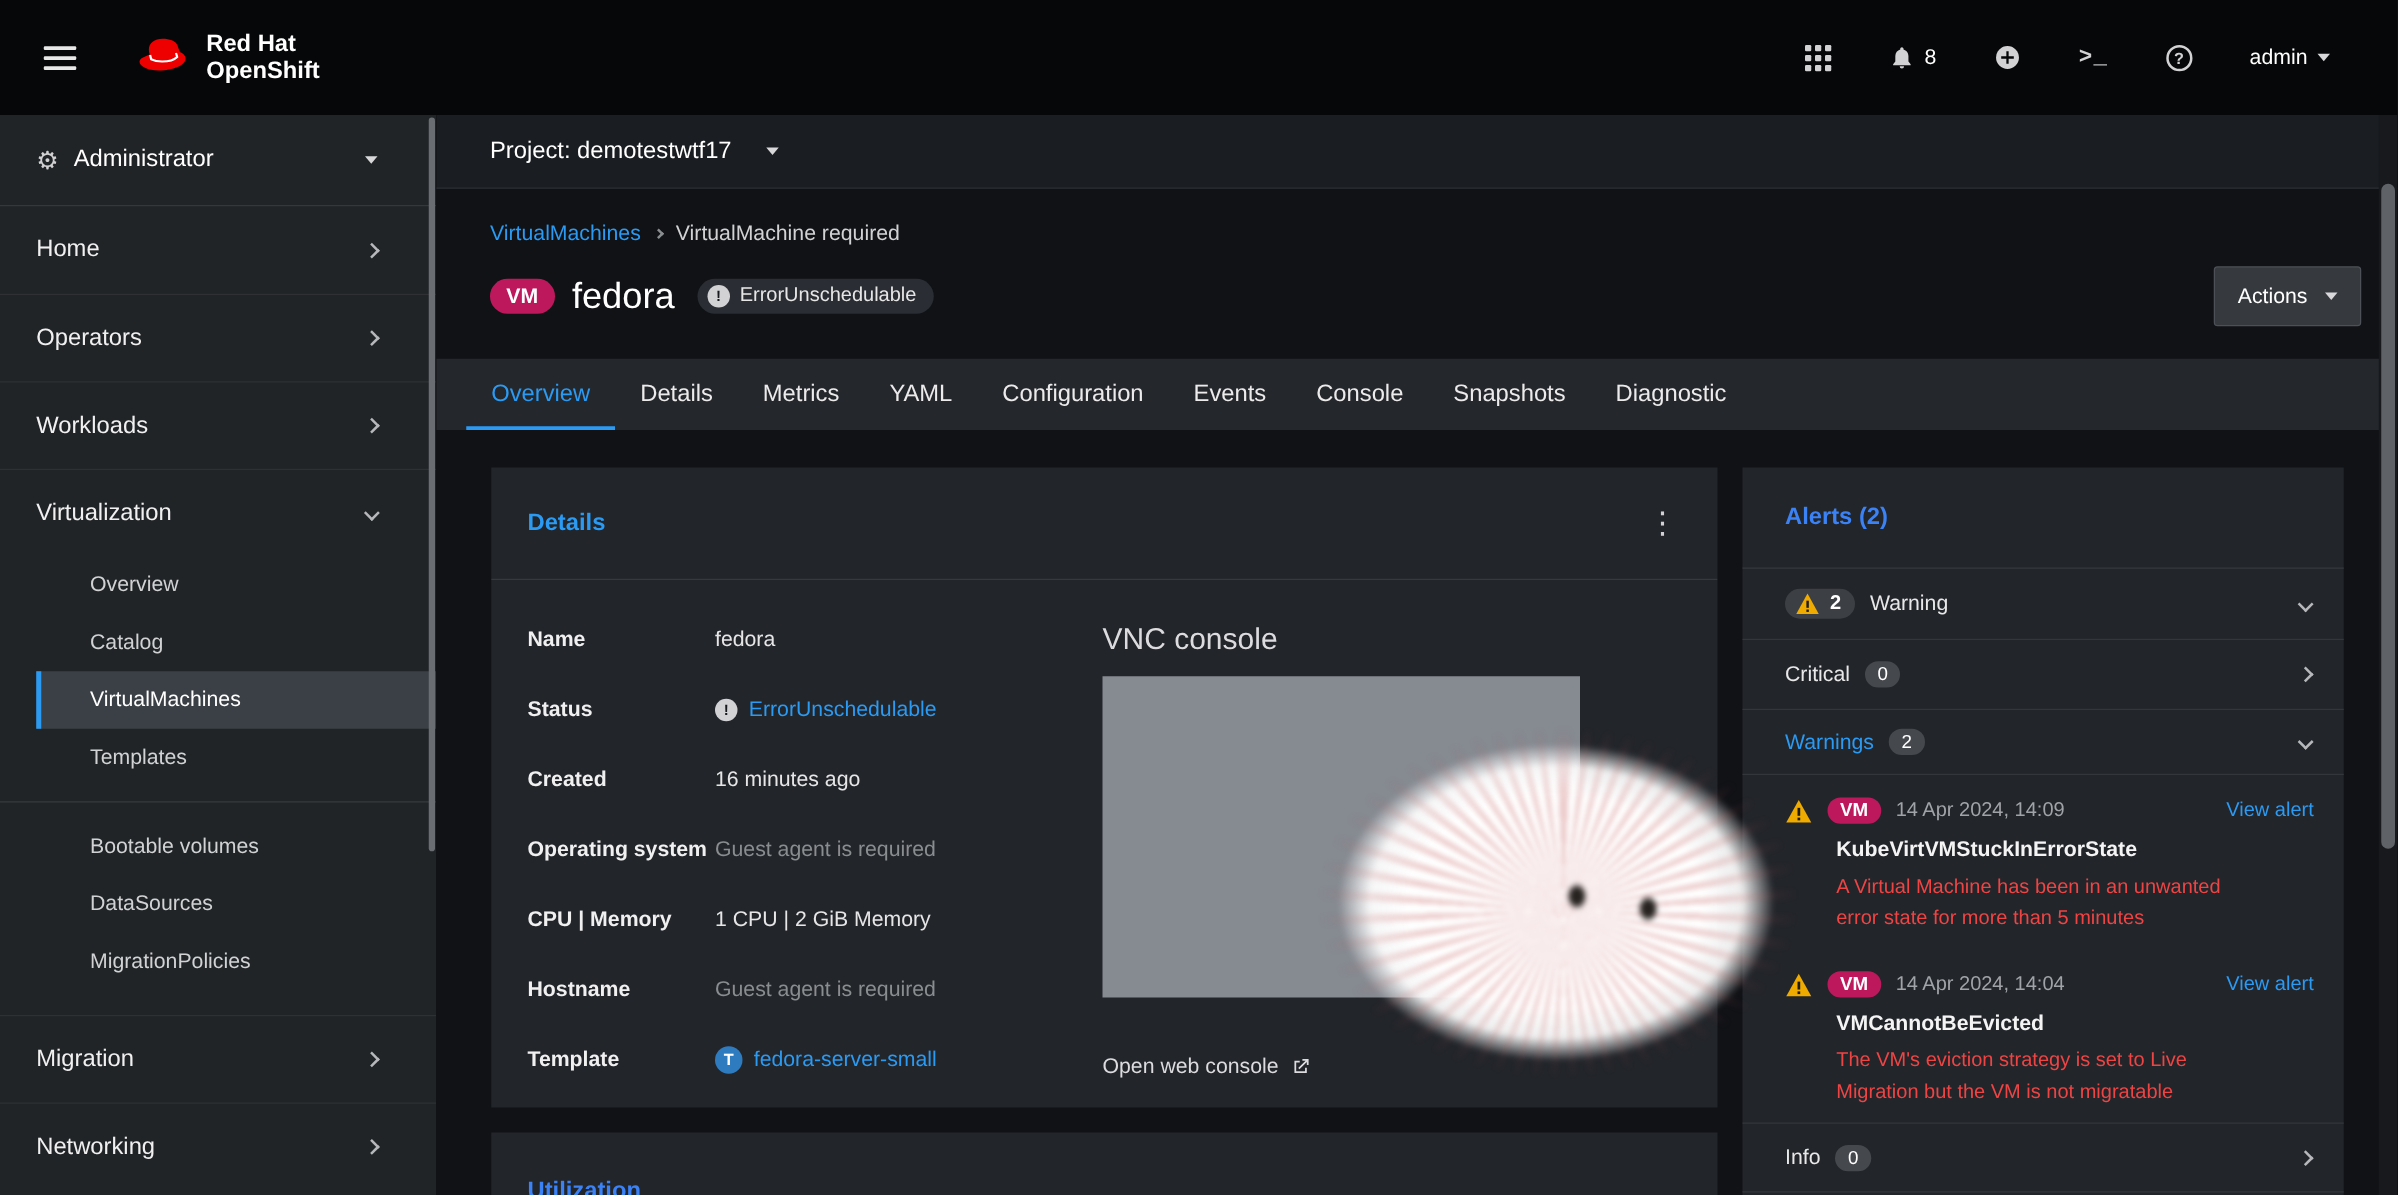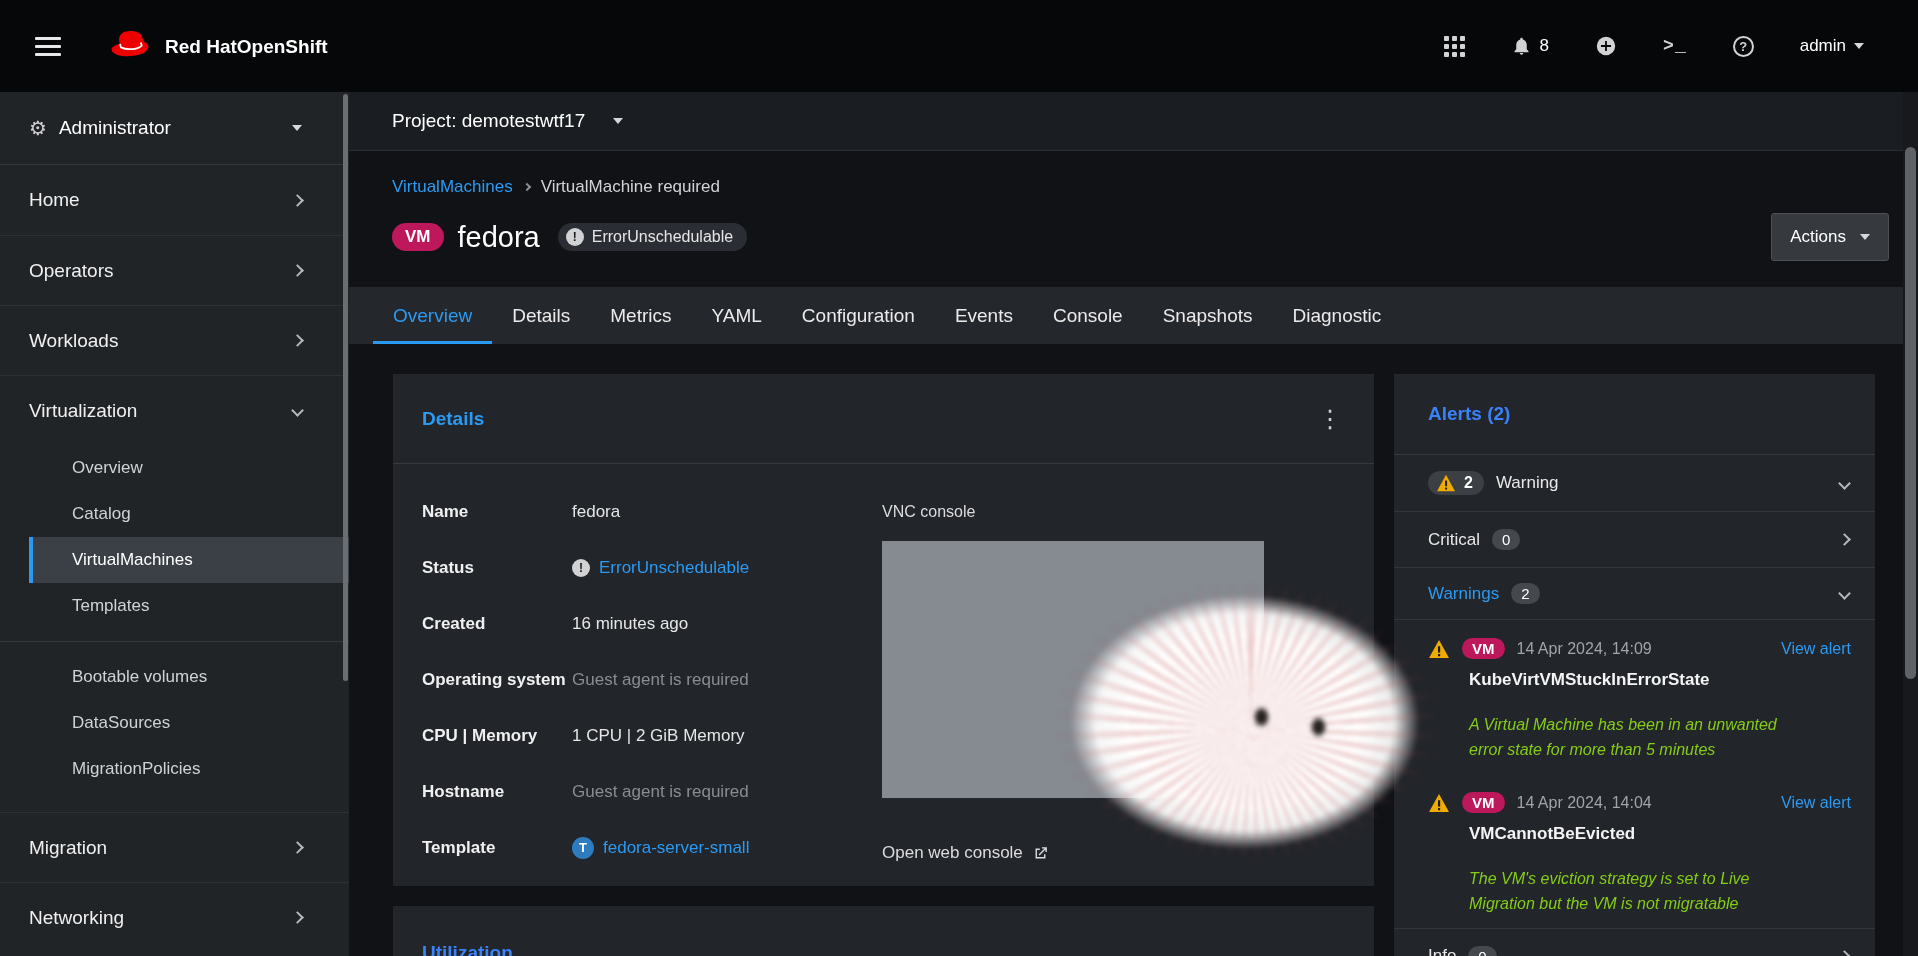--- a/index.html
+++ b/index.html
@@ -11,21 +11,21 @@
     display:flex; flex-direction:column;
   }
   a { text-decoration:none; cursor:pointer; }
   .link { color:#2b9af3; }
 
   
   .masthead { height:92px; flex:none; background:#060708; display:flex; align-items:center; padding-left:29px; }
   .hamburger { background:none; border:none; cursor:pointer; padding:6px; display:flex; flex-direction:column; gap:5px; }
   .hb-bar { width:26px; height:3px; background:#e8e8e8; border-radius:1px; }
   .brand { display:flex; align-items:center; margin-left:40px; cursor:pointer; }
-  .brand-text { margin-left:12px; display:flex; flex-direction:row; font-size:19px; font-weight:bold; color:#fff; line-height:21px; }
+  .brand-text { margin-left:12px; display:flex; flex-direction:column; font-size:19px; font-weight:bold; color:#fff; line-height:21px; }
   .masthead-right { margin-left:auto; display:flex; align-items:center; gap:46px; padding-right:54px; }
   .mh-btn { background:none; border:none; cursor:pointer; display:flex; align-items:center; gap:8px; color:#d2d2d4; padding:0; }
   .grid-icon { display:grid; grid-template-columns:repeat(3,5px); grid-gap:3px; }
   .grid-icon i { width:5px; height:5px; background:#d2d2d4; border-radius:1px; }
   .bell-count { font-size:17px; color:#fff; }
   .term-glyph { font-family:"Liberation Mono","DejaVu Sans Mono",monospace; font-size:18px; font-weight:bold; color:#d2d2d4; letter-spacing:1px; }
   .help-icon { width:21px; height:21px; border:2px solid #d2d2d4; border-radius:50%; display:flex; align-items:center; justify-content:center; font-size:13px; font-weight:bold; color:#d2d2d4; }
   .user-menu { font-size:17px; color:#fff; }
   .caret { display:inline-block; width:0; height:0; border-left:5px solid transparent; border-right:5px solid transparent; border-top:6px solid #d8d8da; }
 
@@ -84,21 +84,21 @@
   .card-title-link { font-size:19px; font-weight:bold; color:#2b9af3; }
   .kebab { margin-left:auto; background:none; border:none; color:#d2d2d4; font-size:24px; cursor:pointer; line-height:1; padding:4px 8px; }
   .details-body { display:flex; padding:36px 29px 0 29px; }
   .fields-col { width:460px; flex:none; }
   .field-row { display:flex; align-items:center; margin-bottom:32px; line-height:24px; font-size:17px; }
   .field-label { width:150px; flex:none; font-weight:bold; color:#f0f0f0; }
   .field-value { color:#e6e6e6; display:flex; align-items:center; gap:9px; }
   .field-value.muted { color:#8a8d90; }
   .t-badge { display:inline-flex; align-items:center; justify-content:center; width:22px; height:22px; flex:none; border-radius:50%; background:#2f7bbf; color:#fff; font-size:13px; font-weight:bold; }
   .vnc-col { flex:1; }
-  .vnc-label { font-size:16px; color:#dcdcde; margin-bottom:17px; line-height:24px; }
+  .vnc-label { font-size:24px; color:#dcdcde; margin-bottom:17px; line-height:24px; }
   .vnc-screen { width:382px; height:257px; background:#868a91; }
   .open-console { display:inline-flex; align-items:center; gap:9px; margin-top:45px; font-size:17px; color:#dcdcde; }
 
   
   .utilization-card { margin-top:20px; height:170px; padding:36px 29px; }
   .card-title { font-size:19px; font-weight:bold; color:#3b82f6; margin:0; }
 
   
   .alerts-card { min-height:660px; }
   .alerts-header { height:81px; display:flex; align-items:center; padding:0 24px 0 34px; border-bottom:1px solid #36393e; }
@@ -110,21 +110,21 @@
   .section-row.warnings { height:52px; }
   .section-label { font-size:17px; color:#e8e8e8; }
   .section-label.blue { color:#2b9af3; }
   .count-pill { margin-left:12px; background:#45484d; color:#fff; border-radius:12px; font-size:15px; padding:2px 10px; }
   .alert-item { padding:18px 24px 12px 34px; }
   .alert-top { display:flex; align-items:center; gap:12px; }
   .alert-time { font-size:16px; color:#a0a3a7; }
   .view-alert { margin-left:auto; font-size:16px; }
   .alert-body { margin-left:41px; margin-top:9px; }
   .alert-name { font-size:17px; font-weight:bold; color:#f4f4f4; line-height:24px; }
-  .alert-desc { font-size:16px; color:#84cc16; line-height:25px; max-width:310px; margin-top:20px;font-style:italic; }
+  .alert-desc { font-size:16px; color:#ef4444; line-height:25px; max-width:310px; margin-top:5px; }
   .warn-tri { flex:none; }
 
   
   .meme { position:absolute; left:672px; top:471px; width:407px; height:318px; z-index:50; filter:blur(2px); pointer-events:none; }
   .meme::before { content:""; position:absolute; inset:0;
     background:radial-gradient(ellipse 58% 54% at 55% 50%, #ffffff 50%, rgba(255,255,255,.93) 63%, rgba(255,255,255,0) 74%); }
   .meme::after { content:""; position:absolute; inset:-4%;
     background:repeating-conic-gradient(from 0deg at 56% 52%, rgba(196,86,86,.30) 0deg 2.5deg, rgba(255,255,255,0) 2.5deg 6.5deg);
     -webkit-mask:radial-gradient(ellipse 60% 56% at 55% 50%, #000 42%, transparent 73%);
     mask:radial-gradient(ellipse 60% 56% at 55% 50%, #000 42%, transparent 73%); }

